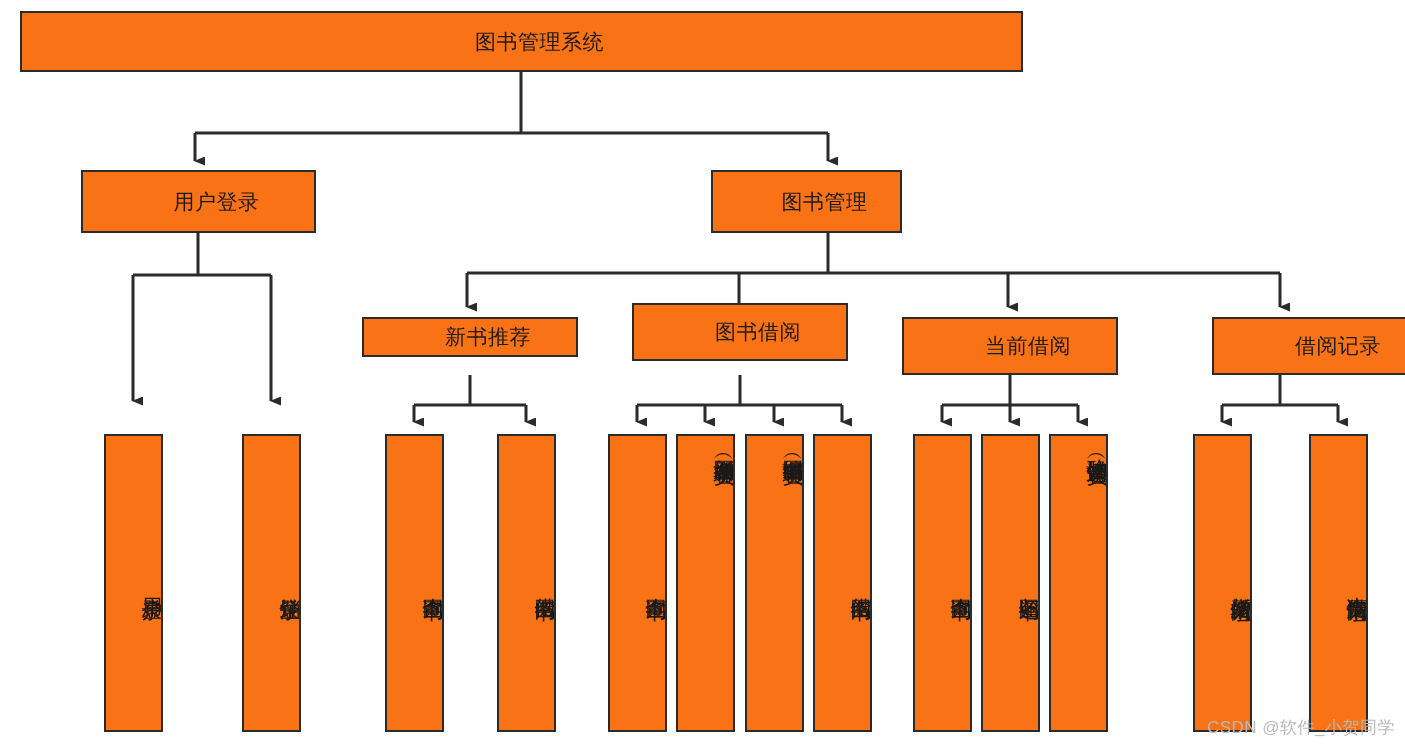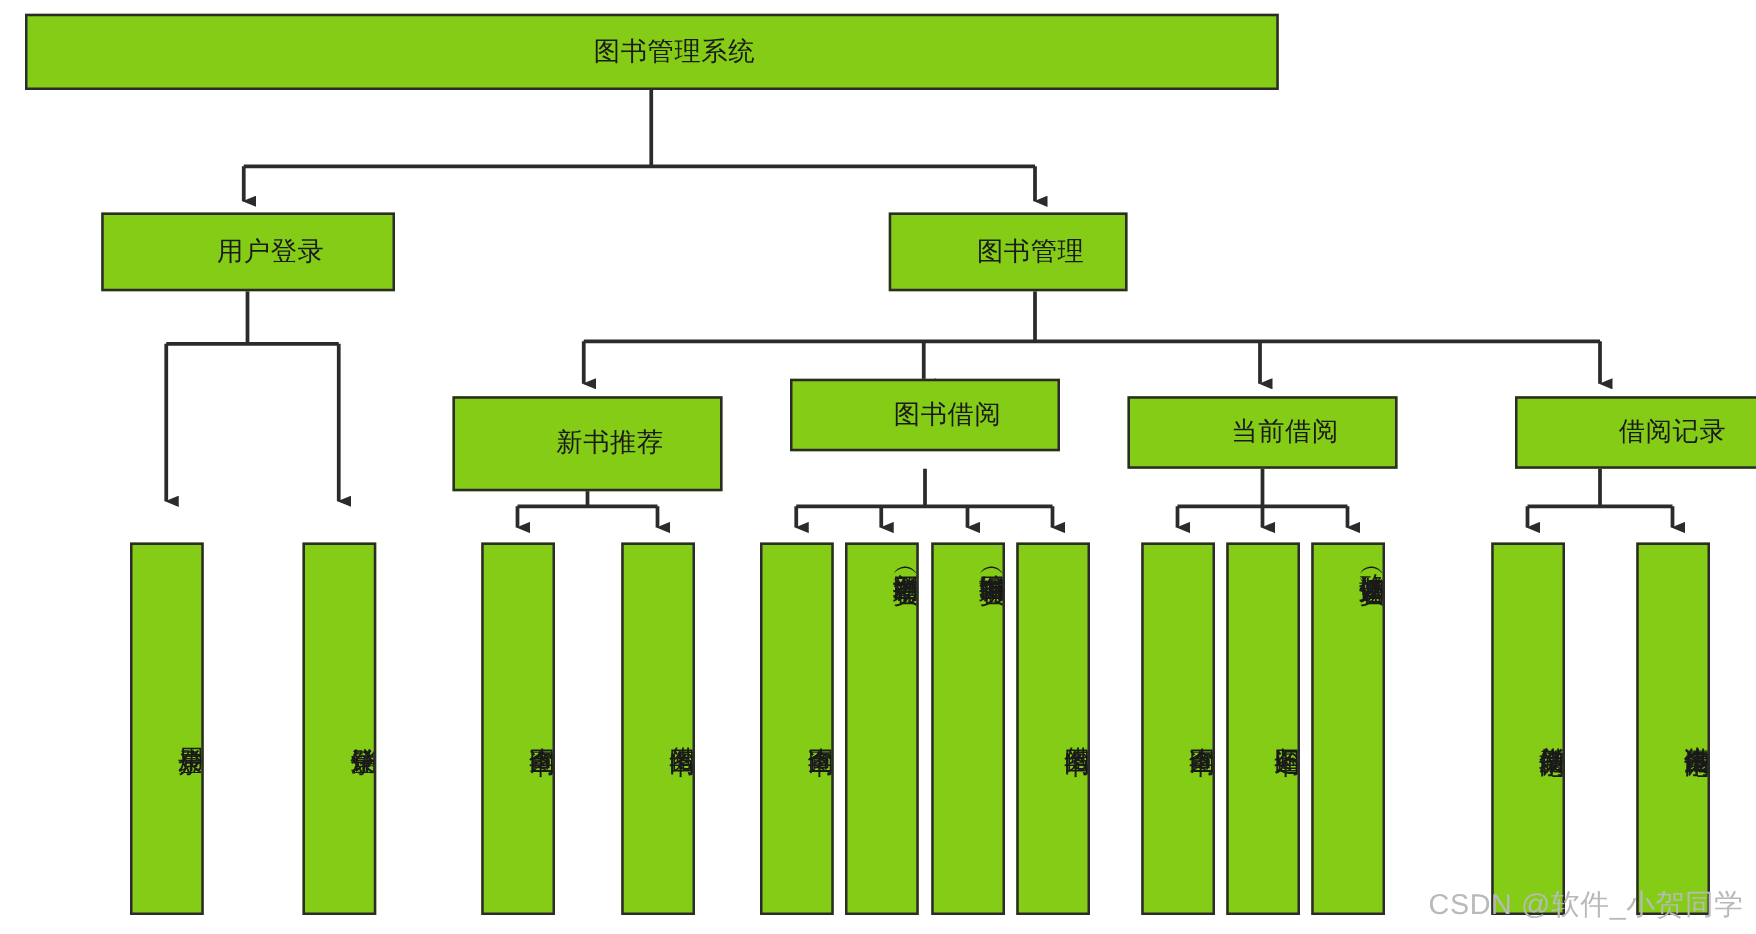--- a/index.html
+++ b/index.html
@@ -23,21 +23,21 @@
     position: absolute;
     top: 0;
     left: 0;
     width: 1405px;
     height: 747px;
     display: block;
   }
   .node-box {
     position: absolute;
     box-sizing: border-box;
-    background: #84cc16;
+    background: #f97316;
     border: 2px solid #2b2b2b;
     display: flex;
     align-items: center;
     justify-content: center;
     overflow: hidden;
     padding-left: 36px;
   }
   .node-label-h {
     font-size: 21px;
     color: #1a1a1a;
@@ -59,21 +59,21 @@
     padding-top: 6px;
   }
   .leaf-box.center-v {
     align-items: center;
     padding-top: 0;
   }
   .watermark {
     position: absolute;
     right: 10px;
     bottom: 8px;
-    font-size: 23px;
+    font-size: 17px;
     color: #b9b9b9;
     white-space: nowrap;
     pointer-events: none;
     letter-spacing: 0.5px;
   }
 </style>
 </head>
 <body>
 
 <div id="diagram-root">
@@ -135,21 +135,21 @@
     <span class="node-label-h">图书管理系统</span>
   </div>
 
   <div class="node-box" style="left:81px; top:170px; width:235px; height:63px;">
     <span class="node-label-h">用户登录</span>
   </div>
   <div class="node-box" style="left:711px; top:170px; width:191px; height:63px;">
     <span class="node-label-h">图书管理</span>
   </div>
 
-  <div class="node-box" style="left:362px; top:317px; width:216px; height:76px;">
+  <div class="node-box" style="left:362px; top:317px; width:216px; height:40px;">
     <span class="node-label-h">新书推荐</span>
   </div>
   <div class="node-box" style="left:632px; top:303px; width:216px; height:58px;">
     <span class="node-label-h">图书借阅</span>
   </div>
   <div class="node-box" style="left:902px; top:317px; width:216px; height:58px;text-align:right;">
     <span class="node-label-h">当前借阅</span>
   </div>
   <div class="node-box" style="left:1172px; top:317px; width:216px; height:58px;margin-left:40px;">
     <span class="node-label-h">借阅记录</span>

